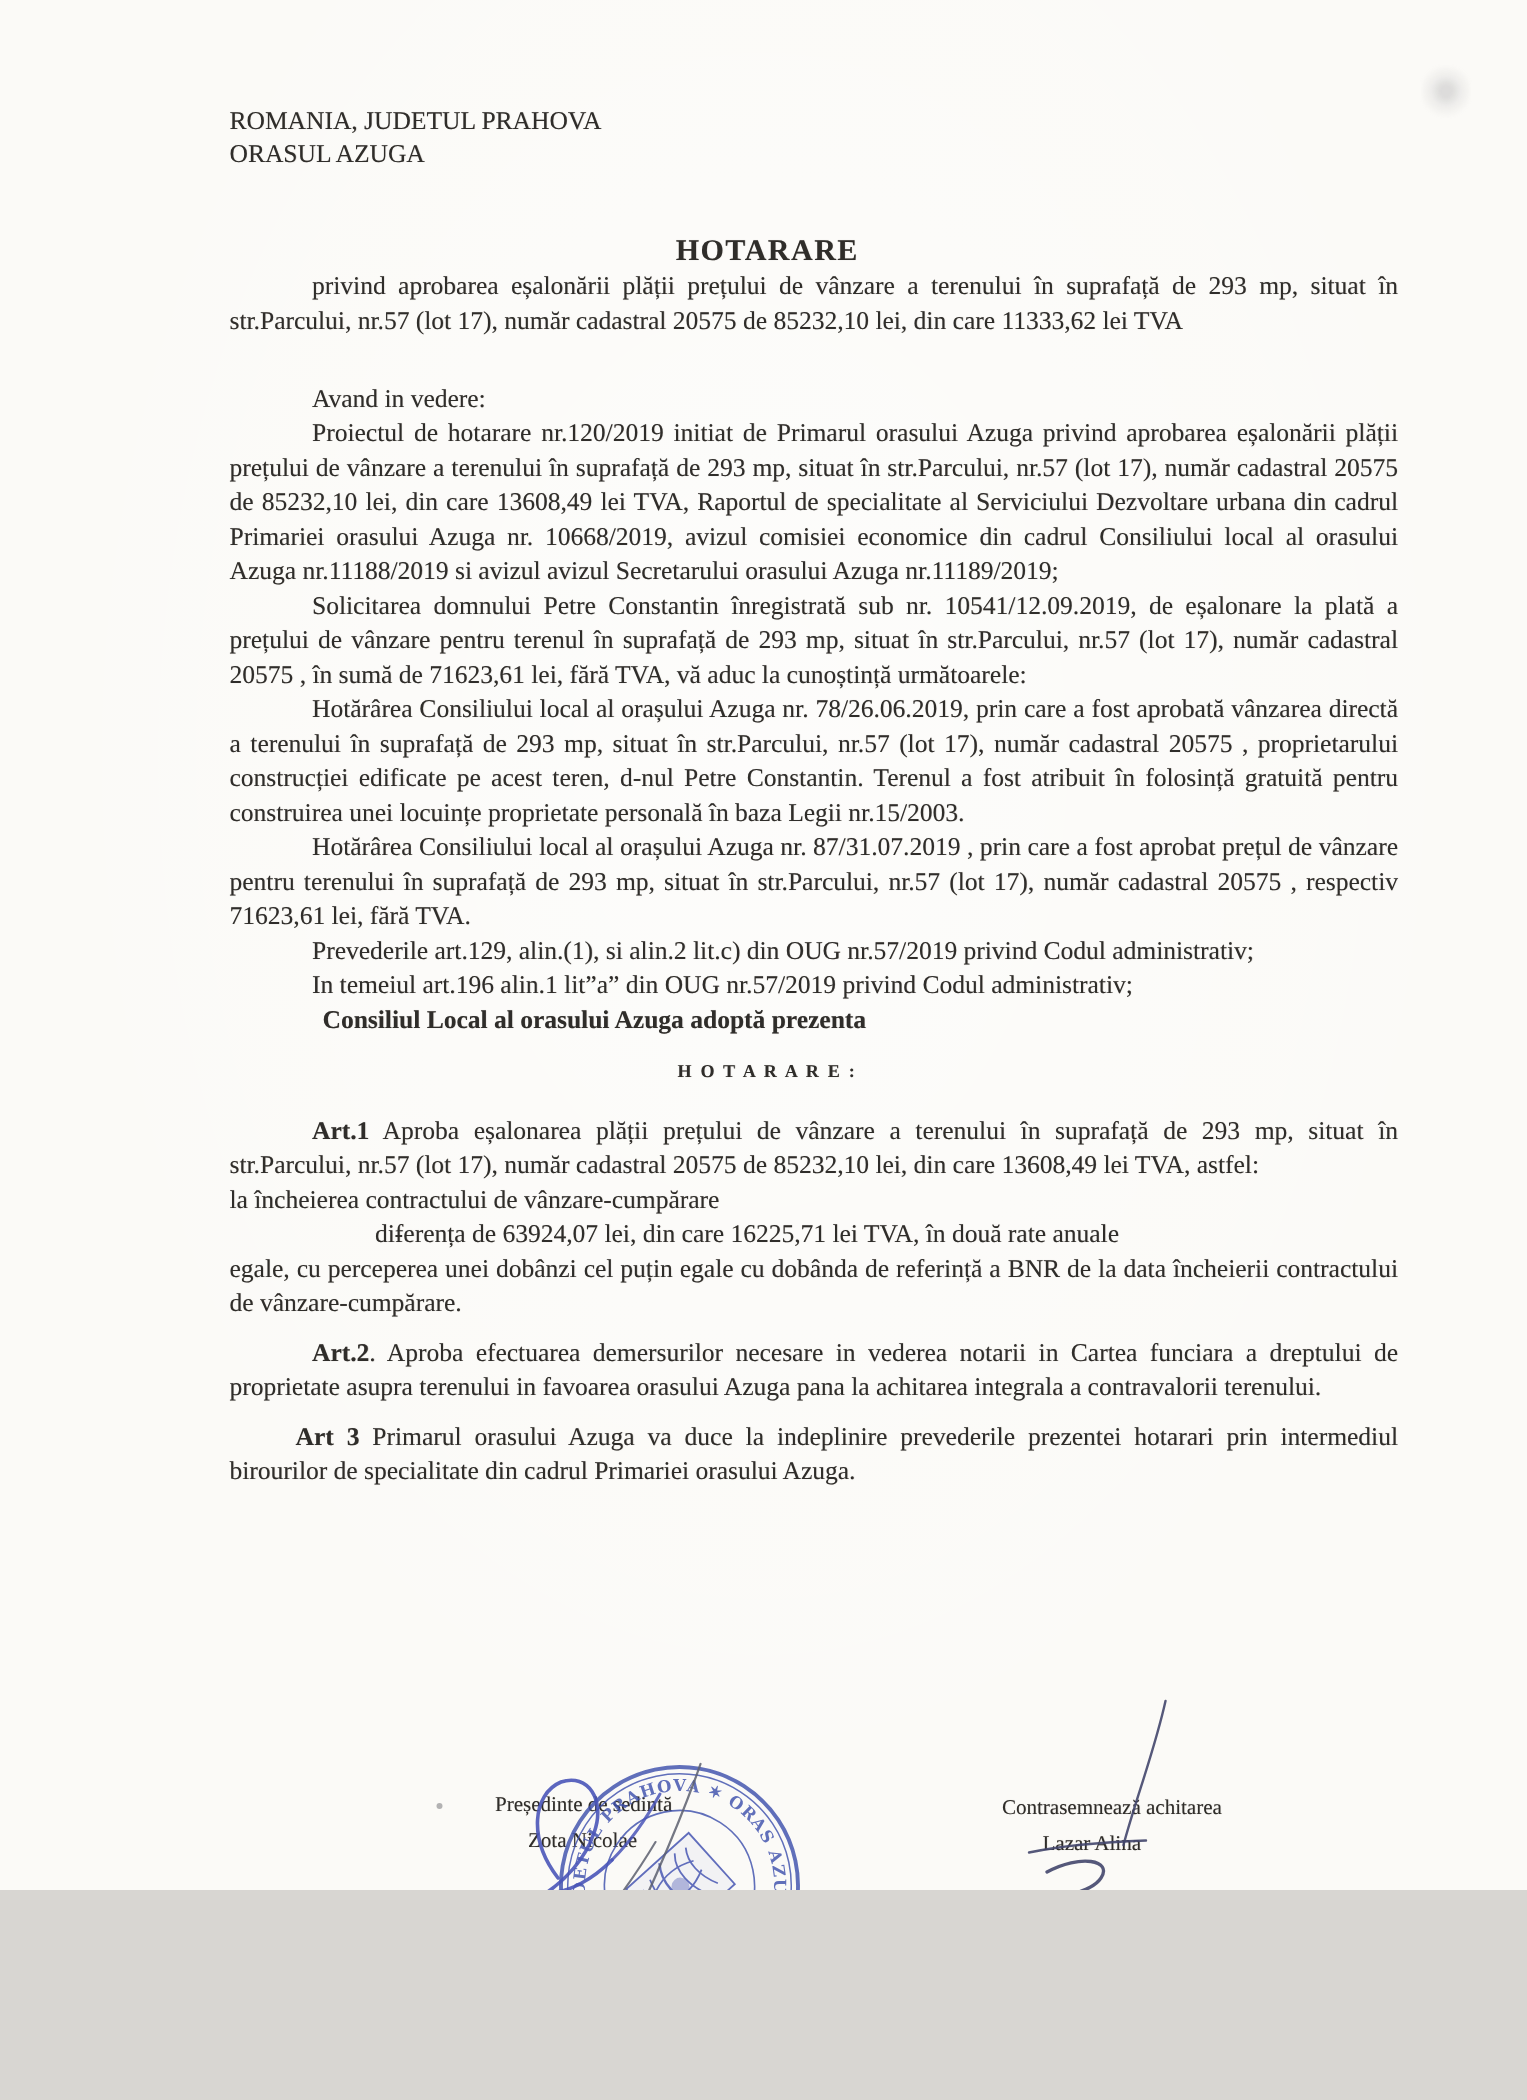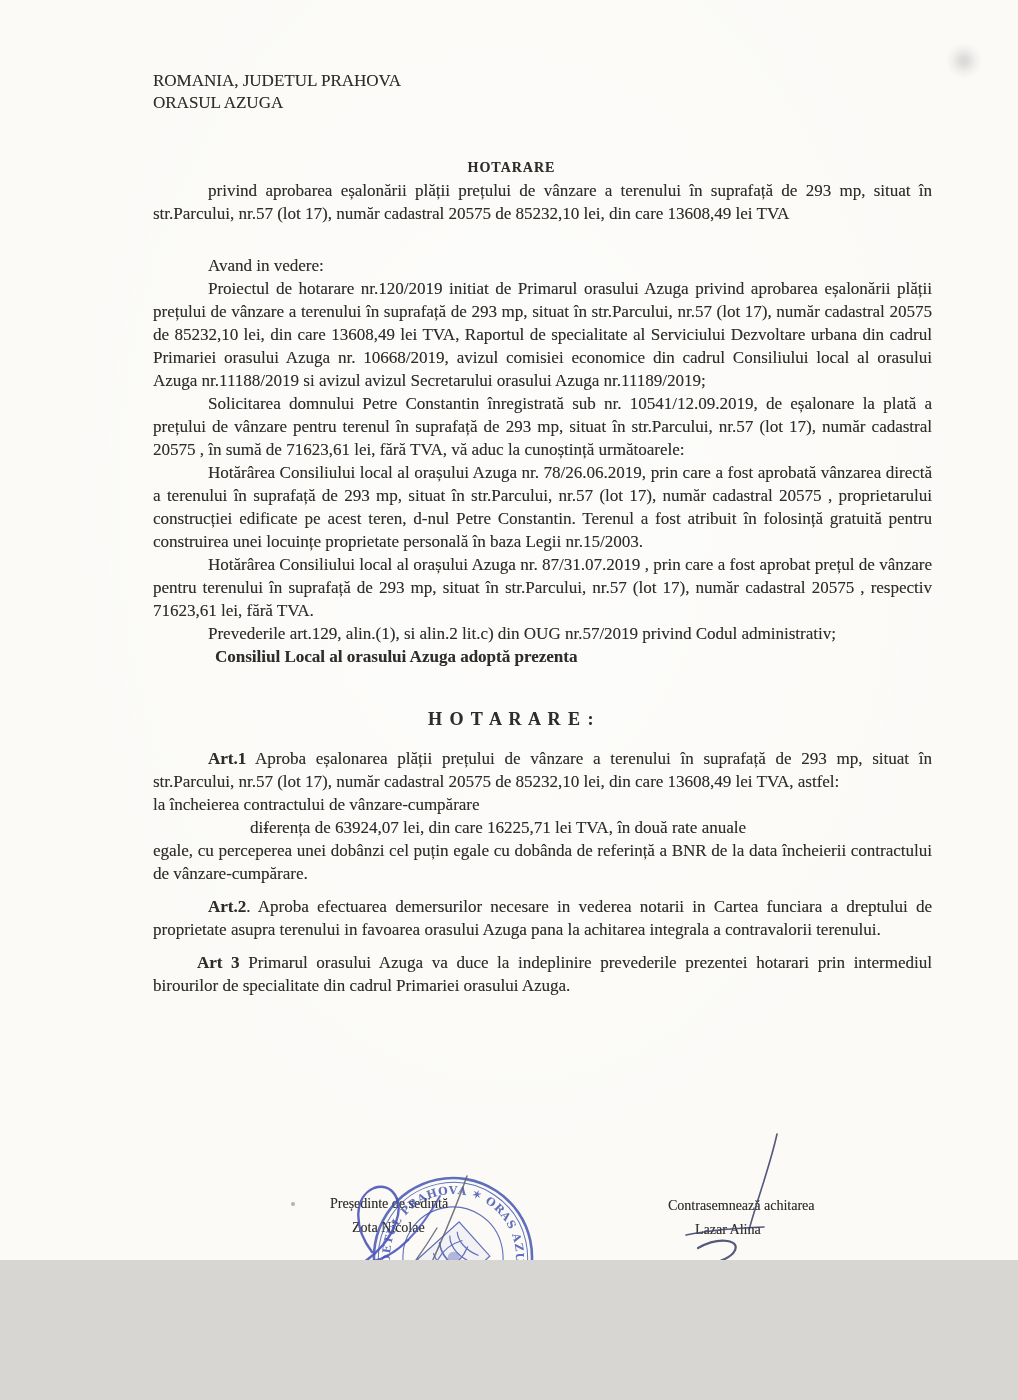--- a/index.html
+++ b/index.html
@@ -18,22 +18,22 @@
     position:absolute;left:153px;top:70px;width:779px;
     font-size:17px;line-height:23px;
     text-shadow:0.2px 0.2px 0.45px rgba(80,72,64,.45);
   }
   p{margin:0;}
   .hdr{line-height:22px;}
   .bold{font-weight:bold;}
   .just{text-align:justify;}
   .ind{text-indent:55px;}
   .centered{text-align:center;padding-right:62px;}
-  .doc-title{font-weight:bold;font-size:14px;letter-spacing:1px;margin-top:42px;}
-  .decision-heading{font-weight:bold;font-size:18px;letter-spacing:1.5px;margin-top:40px;}
+  .doc-title{font-weight:bold;font-size:20px;letter-spacing:1px;margin-top:42px;}
+  .decision-heading{font-weight:bold;font-size:12px;letter-spacing:1.5px;margin-top:12px;}
   .gap-intro{margin-top:29px;}
   .art1{margin-top:16px;}
   .item-cont{text-align:left;}
   .art-block{margin-top:10px;}
   .dash{display:inline-block;width:42px;}
   .sig{position:absolute;font-size:14px;line-height:23px;white-space:nowrap;
        text-shadow:0.2px 0.2px 0.45px rgba(80,72,64,.45);}
   .footer-line{position:absolute;font-weight:bold;font-size:17px;white-space:nowrap;
        text-shadow:0.2px 0.2px 0.45px rgba(80,72,64,.45);}
   .smudge-top{position:absolute;left:948px;top:44px;width:32px;height:42px;
@@ -51,28 +51,29 @@
 <body>
 
 <div class="page">
 
   <div class="content">
 
     <p class="hdr">ROMANIA, JUDETUL PRAHOVA</p>
     <p class="hdr">ORASUL  AZUGA</p>
 
     <p class="doc-title centered">HOTARARE</p>
-    <p class="just ind">privind aprobarea eșalonării plății prețului de vânzare a terenului în suprafață de 293 mp, situat în str.Parcului, nr.57 (lot 17), număr cadastral 20575 de 85232,10 lei, din care 13608,49 lei TVA</p>
+    <p class="just ind">privind aprobarea eșalonării plății prețului de vânzare a terenului în suprafață de 293 mp, situat în str.Parcului, nr.57 (lot 17), număr cadastral 20575 de 85232,10 lei, din care 11333,62 lei TVA</p>
 
     <p class="ind gap-intro">Avand in vedere:</p>
     <p class="just ind">Proiectul de hotarare nr.120/2019 initiat de Primarul orasului Azuga privind aprobarea eșalonării plății prețului de vânzare a terenului în suprafață de 293 mp, situat în str.Parcului, nr.57 (lot 17), număr cadastral 20575 de 85232,10 lei, din care 13608,49 lei TVA, Raportul de specialitate al Serviciului Dezvoltare urbana din cadrul Primariei orasului Azuga nr. 10668/2019, avizul comisiei economice din cadrul Consiliului local al orasului Azuga nr.11188/2019 si avizul avizul Secretarului orasului Azuga nr.11189/2019;</p>
     <p class="just ind">Solicitarea domnului Petre Constantin înregistrată sub nr. 10541/12.09.2019, de eșalonare la plată a prețului de vânzare pentru terenul în suprafață de 293 mp, situat în str.Parcului, nr.57 (lot 17), număr cadastral 20575 , în sumă de 71623,61 lei, fără TVA, vă aduc la cunoștință următoarele:</p>
     <p class="just ind">Hotărârea Consiliului local al orașului Azuga nr. 78/26.06.2019, prin care a fost aprobată vânzarea directă a terenului în suprafață de 293 mp, situat în str.Parcului, nr.57 (lot 17), număr cadastral 20575 ,  proprietarului construcției edificate pe acest teren,  d-nul Petre Constantin. Terenul a fost atribuit în folosință gratuită pentru construirea unei locuințe proprietate personală în baza Legii nr.15/2003.</p>
     <p class="just ind">Hotărârea Consiliului local al orașului Azuga nr. 87/31.07.2019 , prin care a fost aprobat prețul de vânzare pentru terenului în suprafață de 293 mp, situat în str.Parcului, nr.57 (lot 17), număr cadastral 20575 ,  respectiv  71623,61 lei, fără TVA.</p>
     <p class="ind">Prevederile art.129, alin.(1), si alin.2 lit.c)  din OUG nr.57/2019 privind Codul administrativ;</p>
+    <p class="ind">In temeiul art.196 alin.1 lit”a” din OUG nr.57/2019 privind Codul administrativ;</p>
     <p class="ind bold" style="text-indent:62px;">Consiliul Local al orasului Azuga adoptă prezenta</p>
 
     <p class="decision-heading centered">H O T A R A R E :</p>
 
     <p class="just ind art1"><span class="bold">Art.1</span><span> Aproba eșalonarea plății prețului de vânzare a terenului în suprafață de 293 mp, situat în str.Parcului, nr.57 (lot 17), număr cadastral 20575 de 85232,10 lei, din care 13608,49 lei TVA, astfel:</span></p>
 
     <p class="item-cont">la încheierea contractului de vânzare-cumpărare</p>
     <p class="ind"><span class="dash">-</span><span>diferența de  63924,07 lei, din care 16225,71  lei TVA, în două rate anuale</span></p>
     <p class="just">egale, cu perceperea  unei dobânzi cel puțin egale  cu dobânda de referință a BNR de la data încheierii contractului de vânzare-cumpărare.</p>
 

